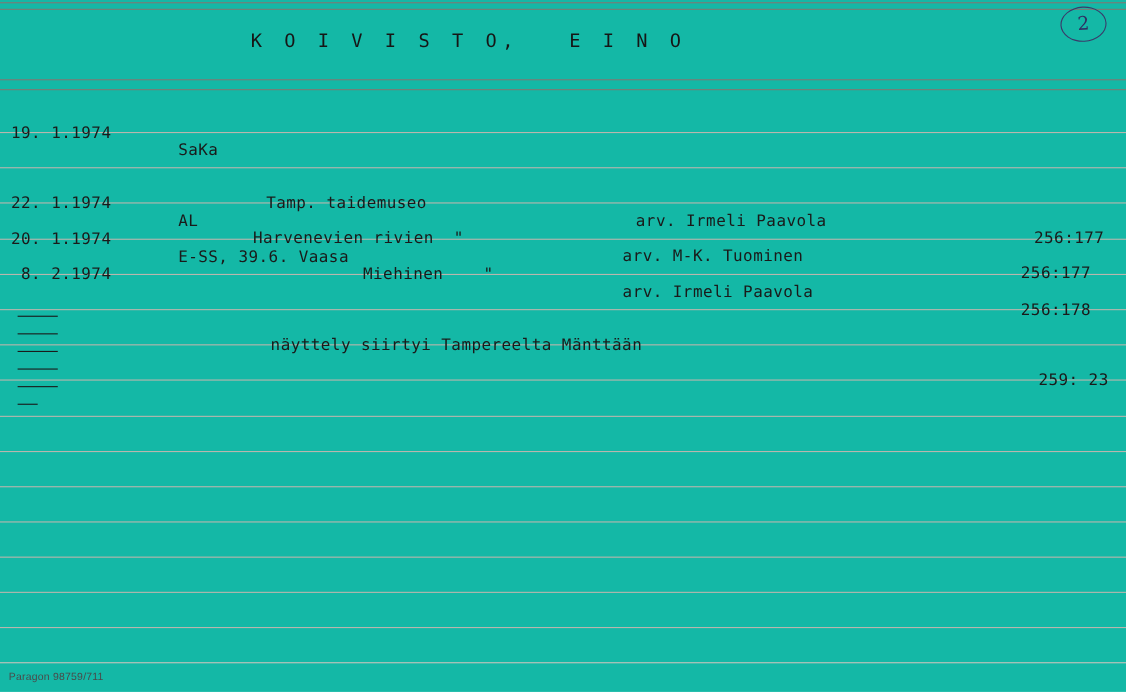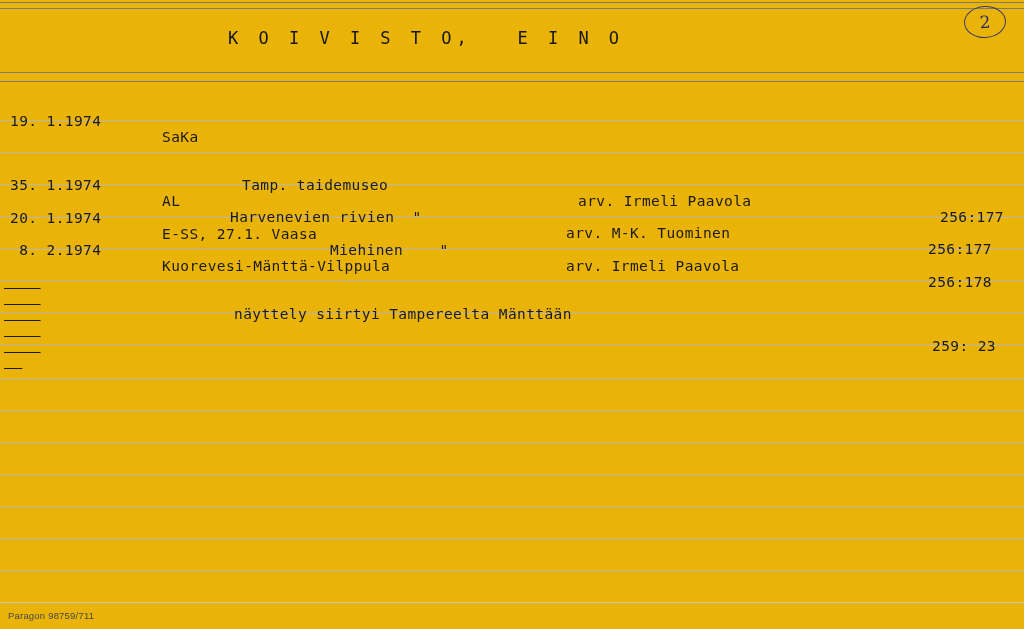--- a/index.html
+++ b/index.html
@@ -14,21 +14,21 @@
     color: #1c1c1c;
     overflow: hidden;
     position: relative;
   }
   .card {
     position: absolute;
     left: 0;
     top: 0;
     width: 1024px;
     height: 629px;
-    background: #eab308;
+    background: #14b8a6;
   }
   
   .rule {
     position: absolute;
     left: 0;
     width: 1024px;
     height: 1px;
     background: #b9b6ad;
   }
   .rule.dark {
@@ -146,43 +146,42 @@
 
   <div class="row" style="top:129px;left:12px;width:827px;height:22px;text-align:center;">
     <span class="col-date"></span>
     <span class="col-source"></span>
     <span class="col-title">Tamp. taidemuseo</span>
     <span class="col-arv">arv. Irmeli Paavola</span>
     <span class="col-ref">256:177</span>
   </div>
 
   <div class="row" style="top:161px;left:0;width:1024px;height:22px;">
-    <span class="col-date">35. 1.1974</span>
+    <span class="col-date">22. 1.1974</span>
     <span class="col-source">AL</span>
     <span class="col-title">Harvenevien rivien  "</span>
     <span class="col-arv">arv. M-K. Tuominen</span>
     <span class="col-ref">256:177</span>
   </div>
 
   <div class="row" style="top:194px;left:0;width:1024px;height:22px;">
     <span class="col-date">20. 1.1974</span>
-    <span class="col-source">E-SS, 27.1. Vaasa</span>
+    <span class="col-source">E-SS, 39.6. Vaasa</span>
     <span class="col-title" style="left:330px;">Miehinen    "</span>
     <span class="col-arv">arv. Irmeli Paavola</span>
     <span class="col-ref">256:178</span>
   </div>
 
   <div class="row" style="top:226px;left:0;width:1024px;height:22px;">
     <span class="col-date"> 8. 2.1974</span>
-    <span class="col-source">Kuorevesi-Mänttä-Vilppula</span>
     <span class="col-arv"></span>
     <span class="col-ref"></span>
   </div>
 
-  <div class="row" style="top:258px;left:4px;width:976px;height:22px;text-decoration:underline;">
+  <div class="row" style="top:258px;left:16px;width:976px;height:22px;text-decoration:underline;">
     <span class="col-date"></span>
     <span class="col-source"></span>
     <span class="col-title">näyttely siirtyi Tampereelta Mänttään</span>
     <span class="col-arv"></span>
     <span class="col-ref">259: 23</span>
   </div>
 
   <div class="footer">Paragon 98759/711</div>
 
 </div>

